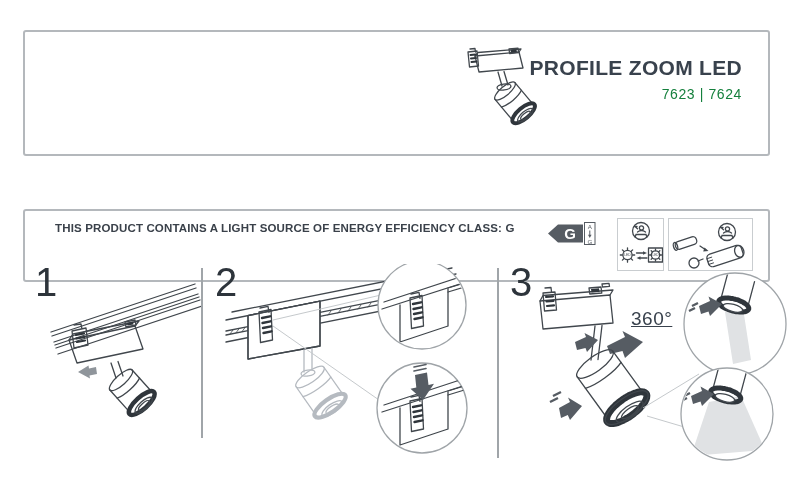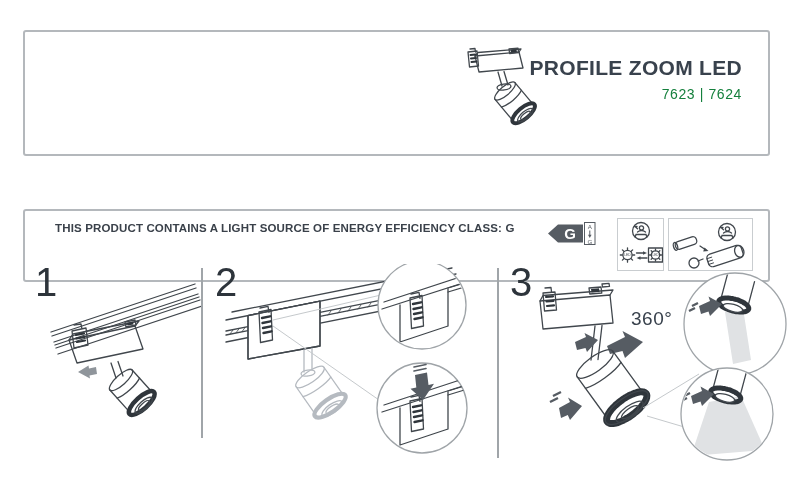--- a/index.html
+++ b/index.html
@@ -30,21 +30,21 @@
   #steps { position:absolute; left:23px; top:256px; width:747px; height:235px; }
   .step-number {
     position:absolute; font-size:40px; line-height:1; color:#2d343b; font-weight:normal;
   }
   #num-1 { left:12px; top:6px; }
   #num-2 { left:192px; top:6px; }
   #num-3 { left:487px; top:6px; }
   .vdivider { position:absolute; width:2px; background:#a0a5a9; }
   #divider-1 { left:178px; top:12px; height:170px; }
   #divider-2 { left:474px; top:12px; height:190px; }
-  #rotation-label { position:absolute; left:608px; top:52px; font-size:19px; color:#39424d; letter-spacing:.5px; }
+  #rotation-label { position:absolute; left:608px; top:52px; font-size:19px; color:#39424d; letter-spacing:.5px;text-decoration:underline; }
 
   svg { display:block; }
   .ln { stroke:#41474d; stroke-width:1.3; fill:none; stroke-linejoin:round; stroke-linecap:round; }
   .lng { stroke:#b5bac0; stroke-width:1.3; fill:none; stroke-linejoin:round; stroke-linecap:round; }
   .thin { stroke:#c5c9cc; stroke-width:1; fill:none; }
   .darkfill { fill:#565c63; stroke:none; }
 </style>
 </head>
 <body>
 

